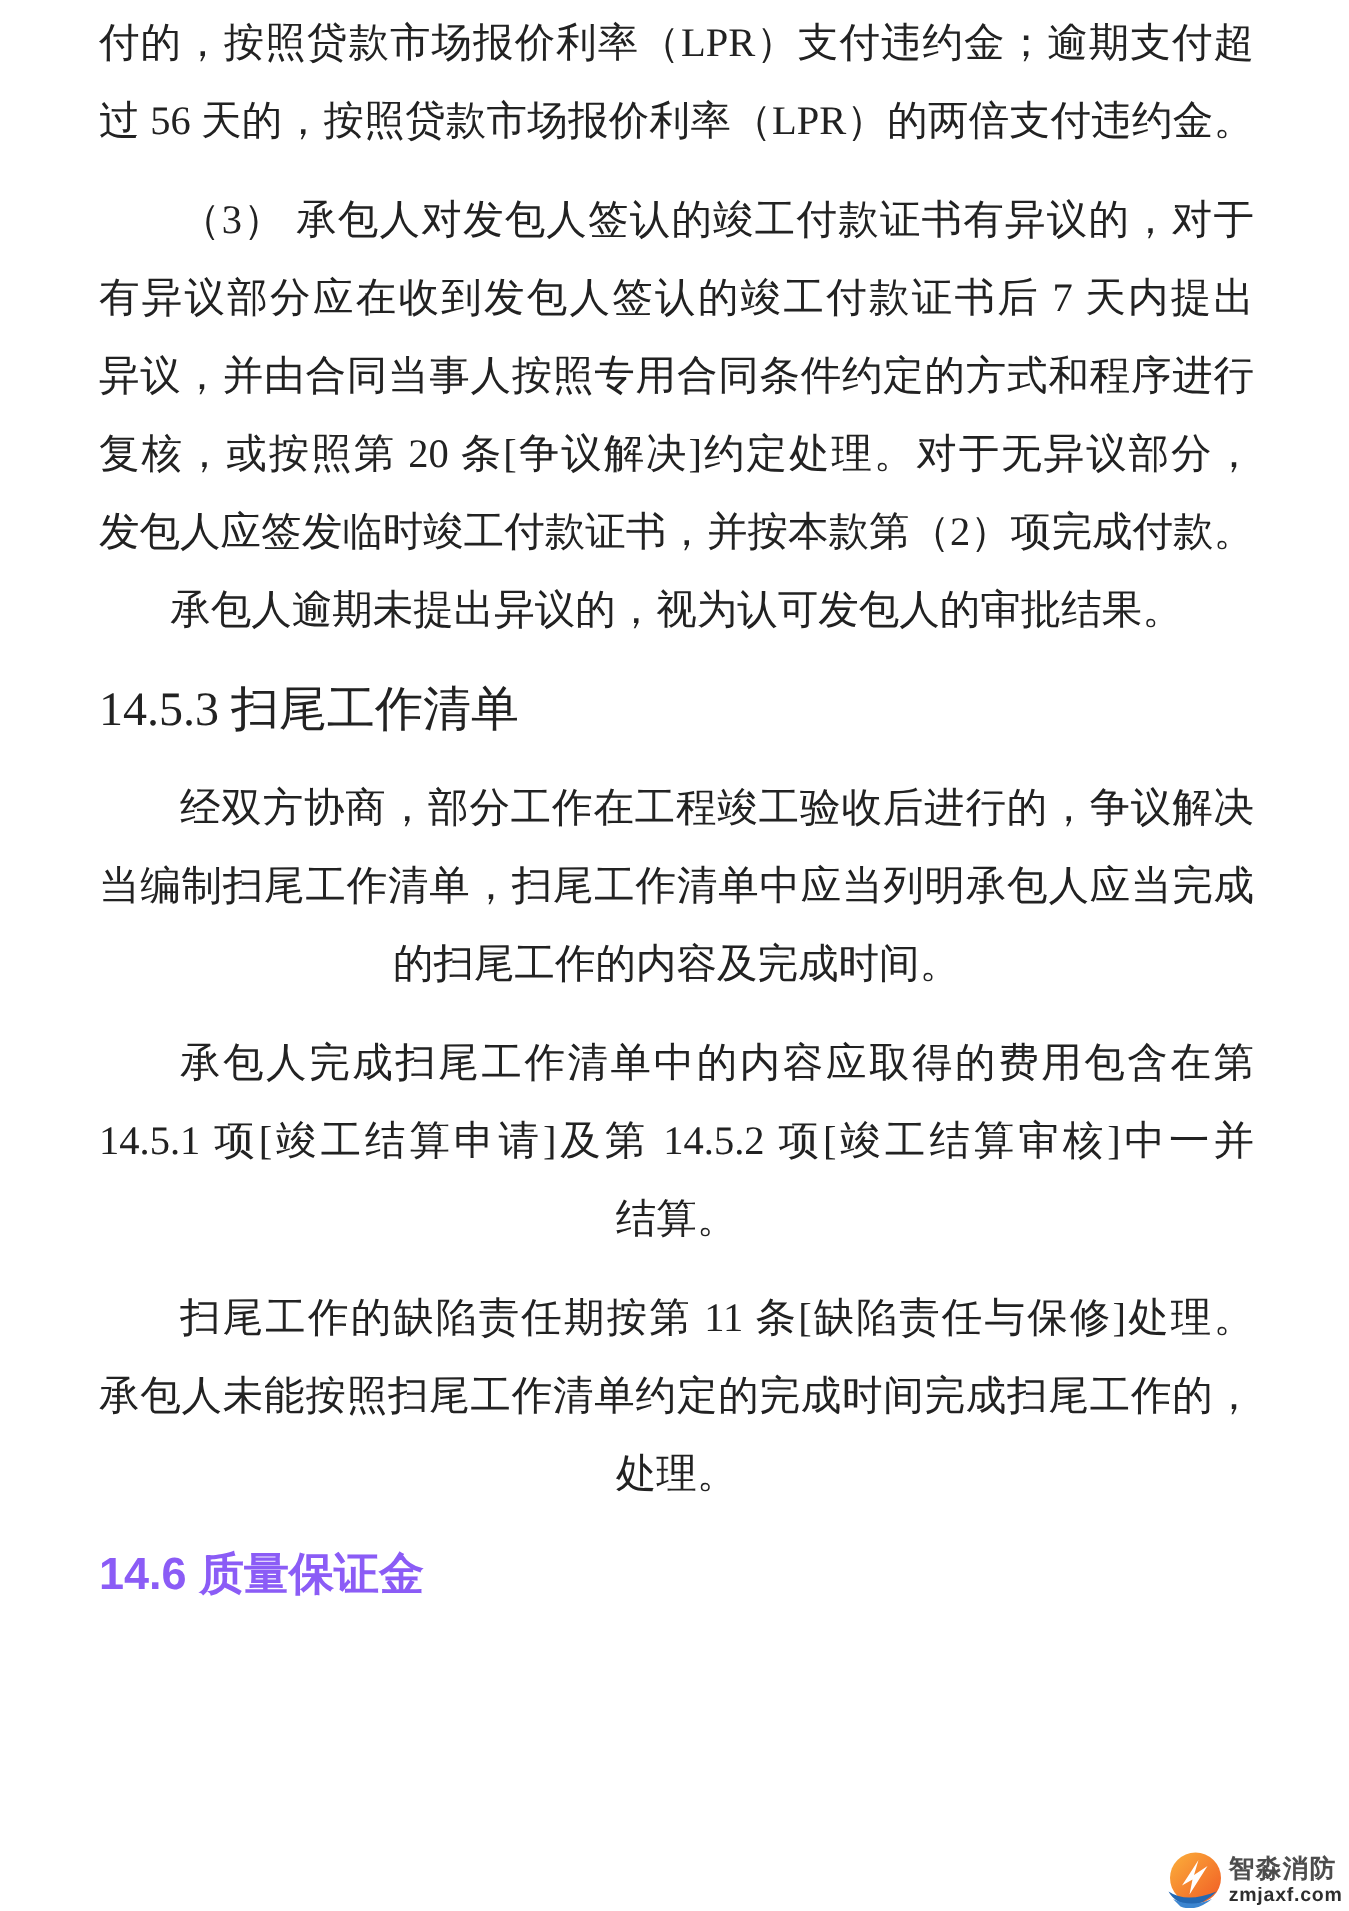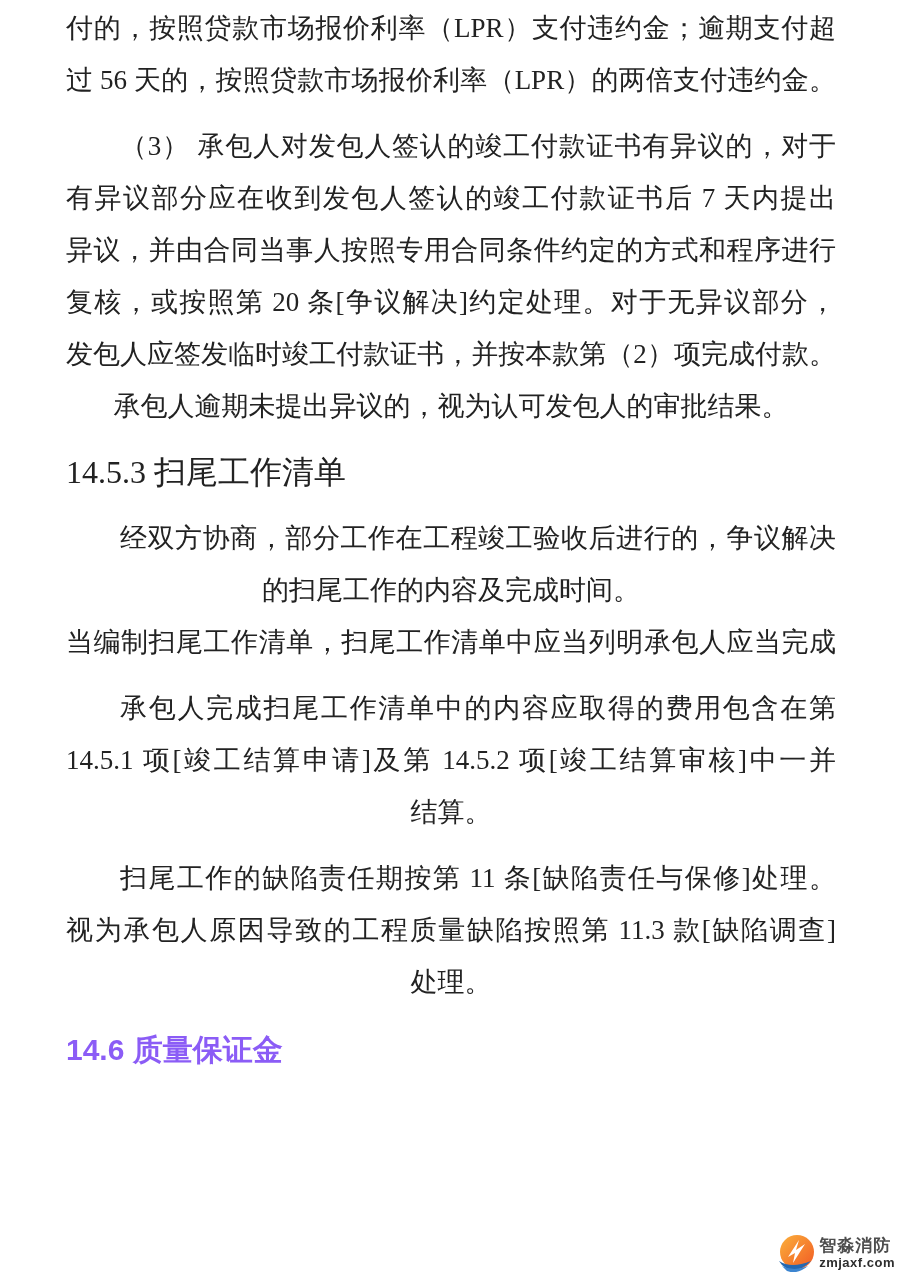--- a/index.html
+++ b/index.html
@@ -75,33 +75,33 @@
     <div class="ln jf">异议，并由合同当事人按照专用合同条件约定的方式和程序进行</div>
     <div class="ln jf">复核，或按照第 20 条[争议解决]约定处理。对于无异议部分，</div>
     <div class="ln jf">发包人应签发临时竣工付款证书，并按本款第（2）项完成付款。</div>
     <div class="ln">承包人逾期未提出异议的，视为认可发包人的审批结果。</div>
   </div>
 
   <h3 class="h-sub">14.5.3 扫尾工作清单</h3>
 
   <div class="para">
     <div class="ln jf ind">经双方协商，部分工作在工程竣工验收后进行的，争议解决</div>
+    <div class="ln jf">当编制扫尾工作清单，扫尾工作清单中应当列明承包人应当完成</div>
     <div class="ln">的扫尾工作的内容及完成时间。</div>
-    <div class="ln jf">当编制扫尾工作清单，扫尾工作清单中应当列明承包人应当完成</div>
   </div>
 
   <div class="para">
     <div class="ln jf ind">承包人完成扫尾工作清单中的内容应取得的费用包含在第</div>
     <div class="ln jf">14.5.1 项[竣工结算申请]及第 14.5.2 项[竣工结算审核]中一并</div>
     <div class="ln">结算。</div>
   </div>
 
   <div class="para">
     <div class="ln jf ind">扫尾工作的缺陷责任期按第 11 条[缺陷责任与保修]处理。</div>
-    <div class="ln jf">视为承包人原因导致的工程质量缺陷按照第 11.3 款[缺陷调查]</div>
+    <div class="ln jf">承包人未能按照扫尾工作清单约定的完成时间完成扫尾工作的，</div>
     <div class="ln">处理。</div>
   </div>
 
   <h2 class="h-main">14.6 质量保证金</h2>
 
 </div>
 
 <div class="watermark">
   <svg class="wm-logo" viewBox="0 0 38 38" aria-hidden="true">
     <defs>

